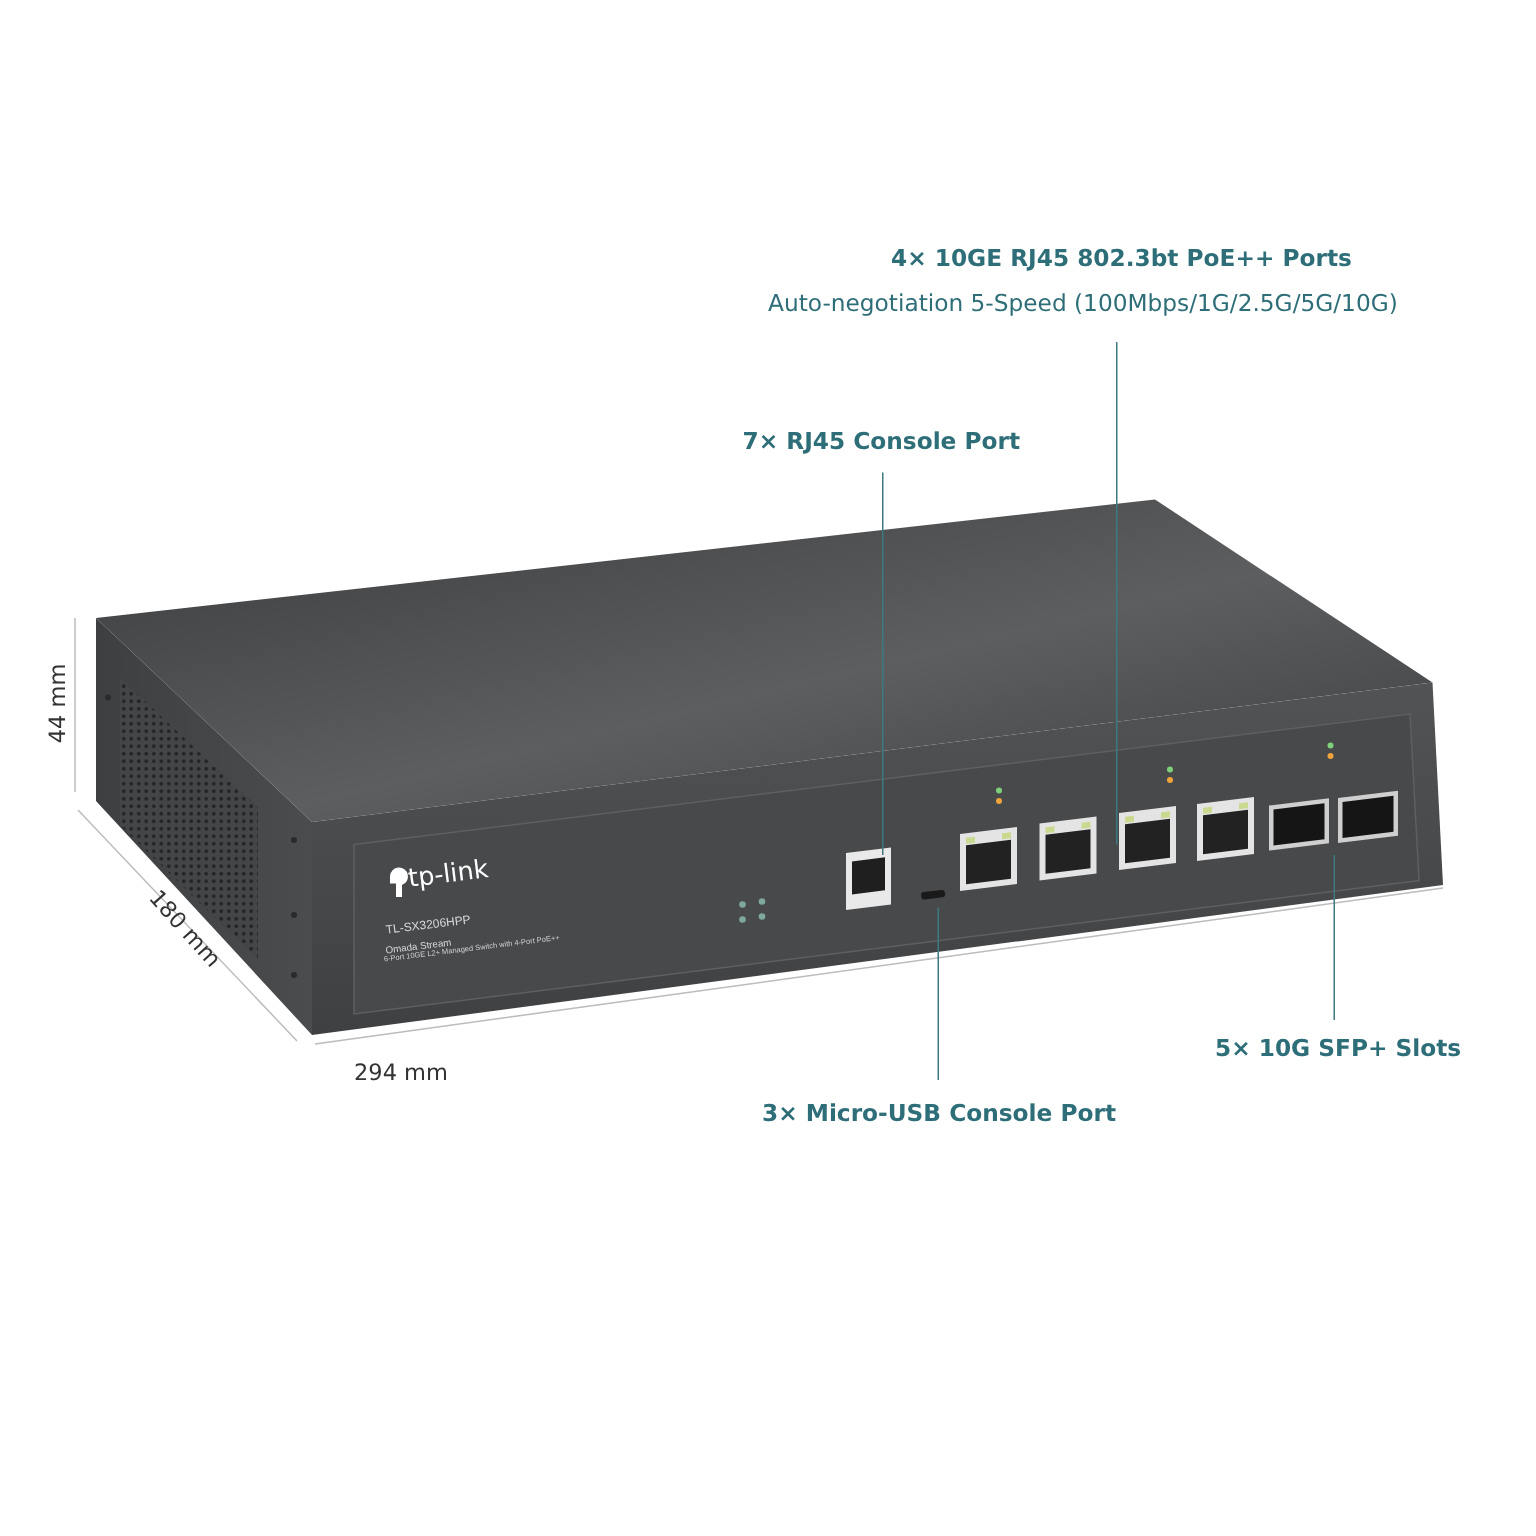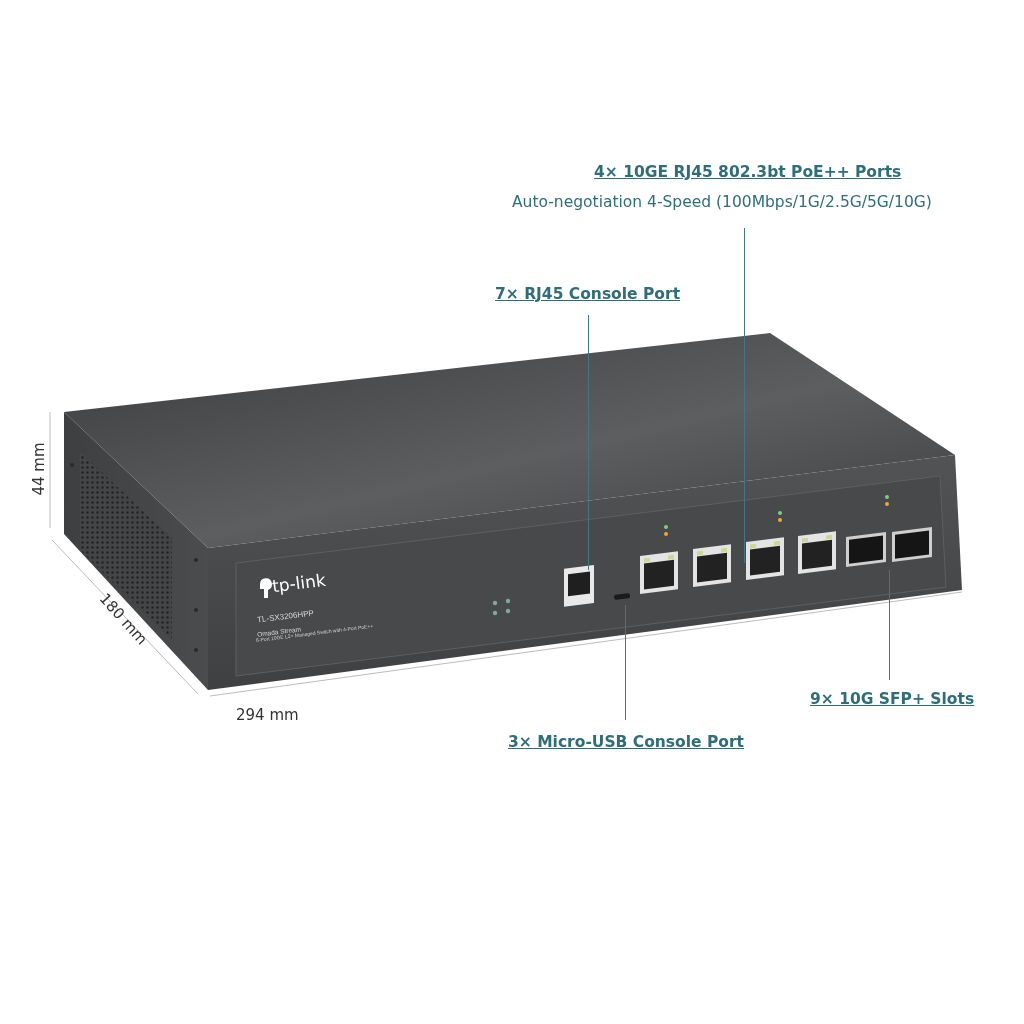--- a/index.html
+++ b/index.html
@@ -5,21 +5,21 @@
     * { box-sizing: border-box; margin: 0; padding: 0; }
     html, body { width: 1024px; height: 1024px; background: #ffffff; overflow: hidden; }
     body { position: relative; font-family: "Liberation Sans", "DejaVu Sans", sans-serif; }
 
     .callout {
       position: absolute;
       color: #2e6e78;
       font-family: "DejaVu Sans", "Liberation Sans", sans-serif;
       white-space: nowrap;
     }
-    .callout.bold { font-weight: bold; font-size: 15.5px; text-decoration: underline; }
+    .callout.bold { font-weight: bold; font-size: 15.5px; }
     .callout.sub { font-size: 15.5px; font-weight: normal; }
 
     .leader { position: absolute; background: #3d7884; width: 1.4px; }
 
     .dim-text {
       position: absolute; color: #333; font-size: 15px;
       font-family: "DejaVu Sans", sans-serif; white-space: nowrap;
     }
 
     svg.device { position: absolute; left: 0; top: 0; }
@@ -130,24 +130,24 @@
     <line x1="210" y1="696" x2="962" y2="592"></line>
   </g>
 </svg>
 
 <div class="leader" style="left:744px; top:228px; height:335px;"></div>
 <div class="leader" style="left:588px; top:315px; height:255px;"></div>
 <div class="leader" style="left:625px; top:605px; height:115px;"></div>
 <div class="leader" style="left:889px; top:570px; height:110px;"></div>
 
 <div class="callout bold" style="left:594px; top:163px;">4× 10GE RJ45 802.3bt PoE++ Ports</div>
-<div class="callout sub" style="left:512px; top:193px;">Auto-negotiation 4-Speed (100Mbps/1G/2.5G/5G/10G)</div>
+<div class="callout sub" style="left:512px; top:193px;">Auto-negotiation 5-Speed (100Mbps/1G/2.5G/5G/10G)</div>
 <div class="callout bold" style="left:495px; top:285px;">7× RJ45 Console Port</div>
 <div class="callout bold" style="left:508px; top:733px;">3× Micro-USB Console Port</div>
-<div class="callout bold" style="left:810px; top:690px;">9× 10G SFP+ Slots</div>
+<div class="callout bold" style="left:810px; top:690px;">5× 10G SFP+ Slots</div>
 
 <div class="dim-text" style="left:12px; top:460px; transform:rotate(-90deg); transform-origin:center;">44 mm</div>
 <div class="dim-text" style="left:92px; top:610px; transform:rotate(48deg);">180 mm</div>
 <div class="dim-text" style="left:236px; top:706px;">294 mm</div>
 
 <div style="position:absolute; left:272px; top:573px; color:#fff; font-size:17px; font-family:'DejaVu Sans',sans-serif; transform:rotate(-7deg);">tp-link</div>
 <div style="position:absolute; left:257px; top:612px; color:#d8d8d8; font-size:8px; transform:rotate(-7deg);">TL-SX3206HPP</div>
 <div style="position:absolute; left:257px; top:628px; color:#d8d8d8; font-size:6.5px; transform:rotate(-7deg);">Omada Stream</div>
 <div style="position:absolute; left:256px; top:637px; color:#d0d0d0; font-size:5px; transform:rotate(-7deg); transform-origin:left;">6-Port 10GE L2+ Managed Switch with 4-Port PoE++</div>
 

